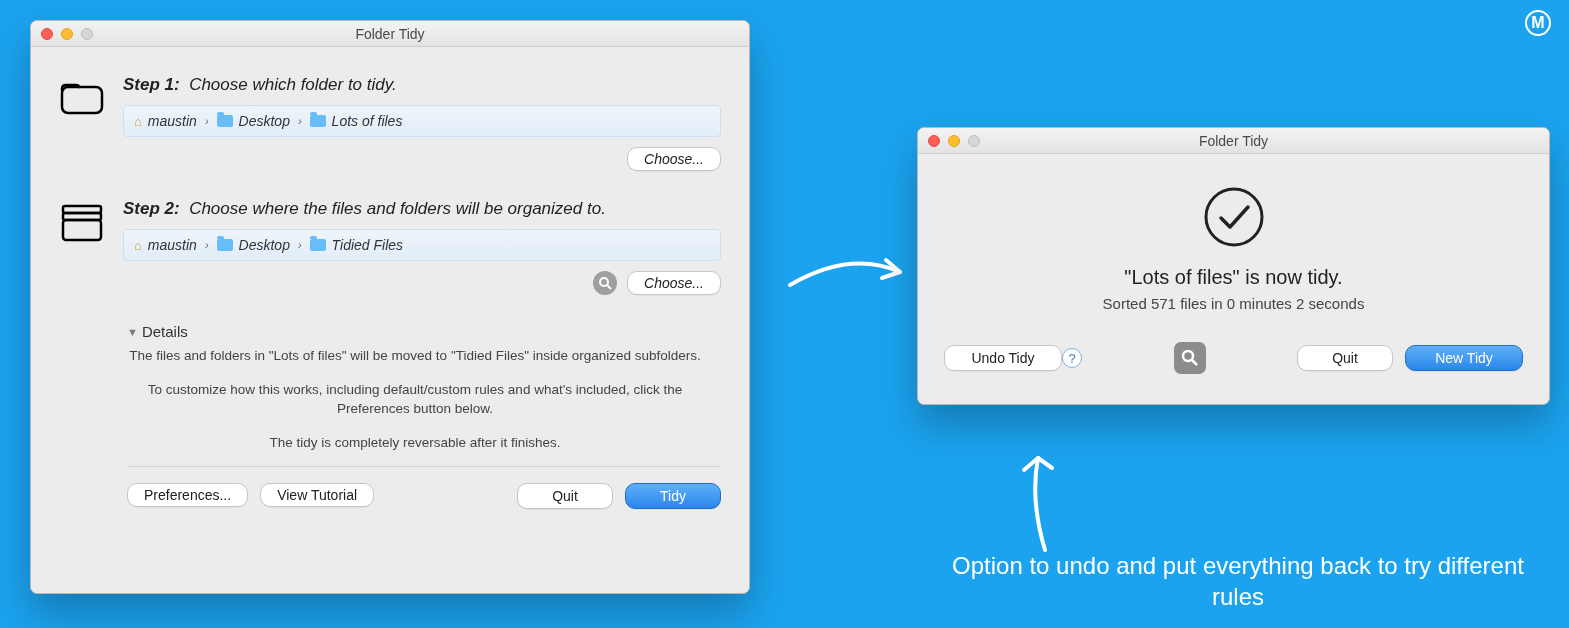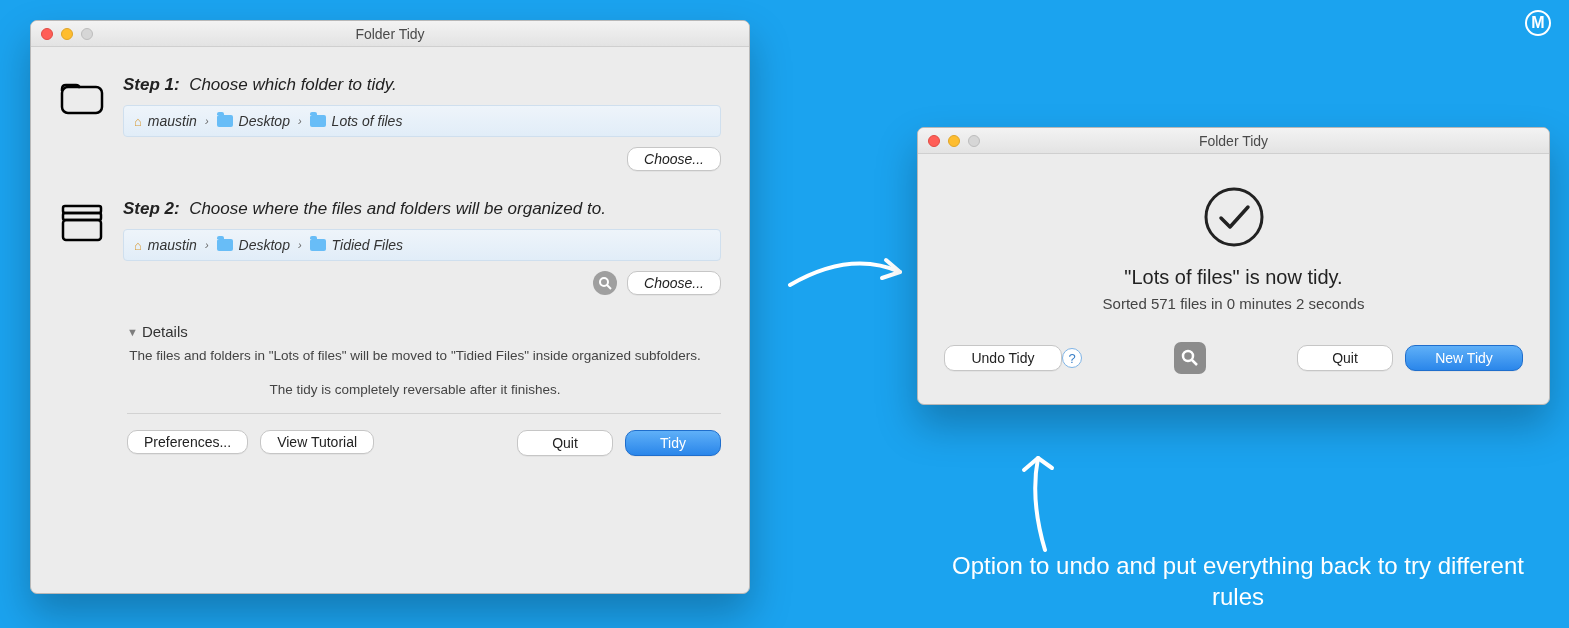--- a/index.html
+++ b/index.html
@@ -214,20 +214,21 @@
         </div>
       </div>
     </div>
 
     <div class="details-hdr">
       <span class="tri">▼</span>
       <span>Details</span>
     </div>
     <div class="details-text">
       <p>The files and folders in "Lots of files" will be moved to "Tidied Files" inside organized subfolders.</p>
+      <p>To customize how this works, including default/custom rules and what's included, click the Preferences button below.</p>
       <p>The tidy is completely reversable after it finishes.</p>
     </div>
     <div class="hr"></div>
     <div class="bottombar">
       <span class="btn">Preferences...</span>
       <span class="btn">View Tutorial</span>
       <span class="spacer"></span>
       <span class="btn wide">Quit</span>
       <span class="btn primary wide">Tidy</span>
     </div>

